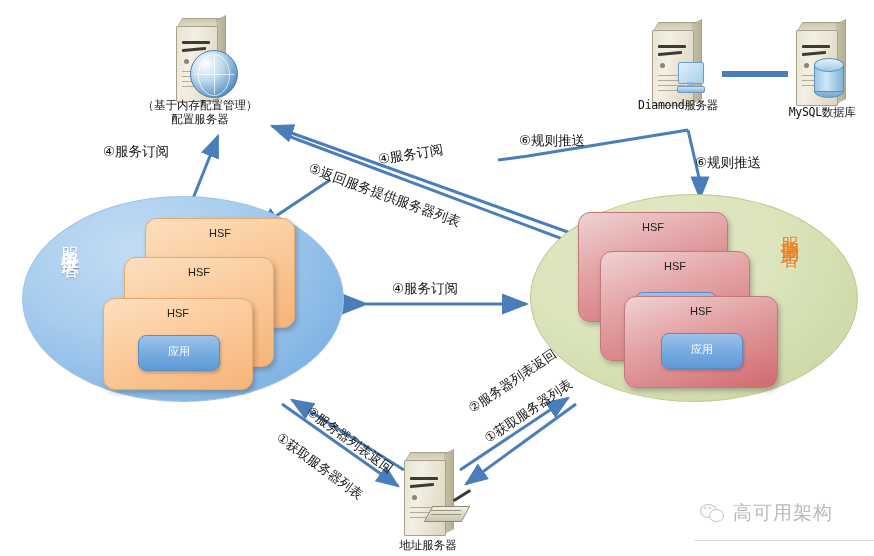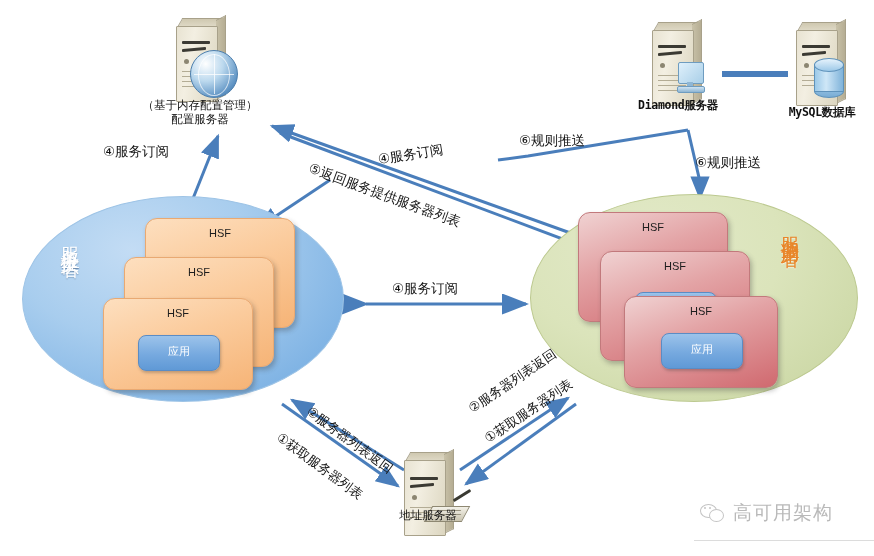--- a/index.html
+++ b/index.html
@@ -147,21 +147,20 @@
     position: absolute;
     text-align: center;
     color: #111;
     font-size: 11.5px;
     line-height: 14px;
     white-space: nowrap;
   }
   .caption .mono {
     font-family: "DejaVu Sans Mono","Liberation Mono", monospace;
     letter-spacing: -0.3px;
-    font-weight: bold;
   }
 
   
   .ellipse { position:absolute; border-radius:50%; }
   .ellipse-blue {
     background: radial-gradient(ellipse at 34% 26%, #c3dcf4 0%, #a8cdee 40%, #7fb3e4 80%, #6fa6dc 100%);
     border: 1px solid #9ec4e6;
   }
   .ellipse-green {
     background: radial-gradient(ellipse at 36% 26%, #e2e9c8 0%, #dbe4bb 45%, #ccd8a6 85%, #c3d19b 100%);
@@ -397,21 +396,21 @@
       <div class="vent" style="left:5px;top:51px;"></div>
       <div class="vent" style="left:5px;top:56px;"></div>
     </div>
   </div>
   <div class="keyb abs" style="left:428px; top:500px;">
     <div class="kb"></div>
     <div class="kline" style="top:10px;"></div>
     <div class="kline" style="top:14px;"></div>
     <div class="pen"></div>
   </div>
-  <div class="caption" style="left:358px; top:508px; width:140px;">
+  <div class="caption" style="left:358px; top:538px; width:140px;">
     <div>地址服务器</div>
   </div>
 
   <div class="edge-label" style="left:103px; top:144px;">④服务订阅</div>
 
   <div class="edge-label" style="left:378px; top:152px; transform:rotate(-9deg); transform-origin:left center;">④服务订阅</div>
 
   <div class="edge-label" style="left:309px; top:160px; transform:rotate(20deg); transform-origin:left center;">⑤返回服务提供服务器列表</div>
 
   <div class="edge-label" style="left:519px; top:133px;">⑥规则推送</div>

